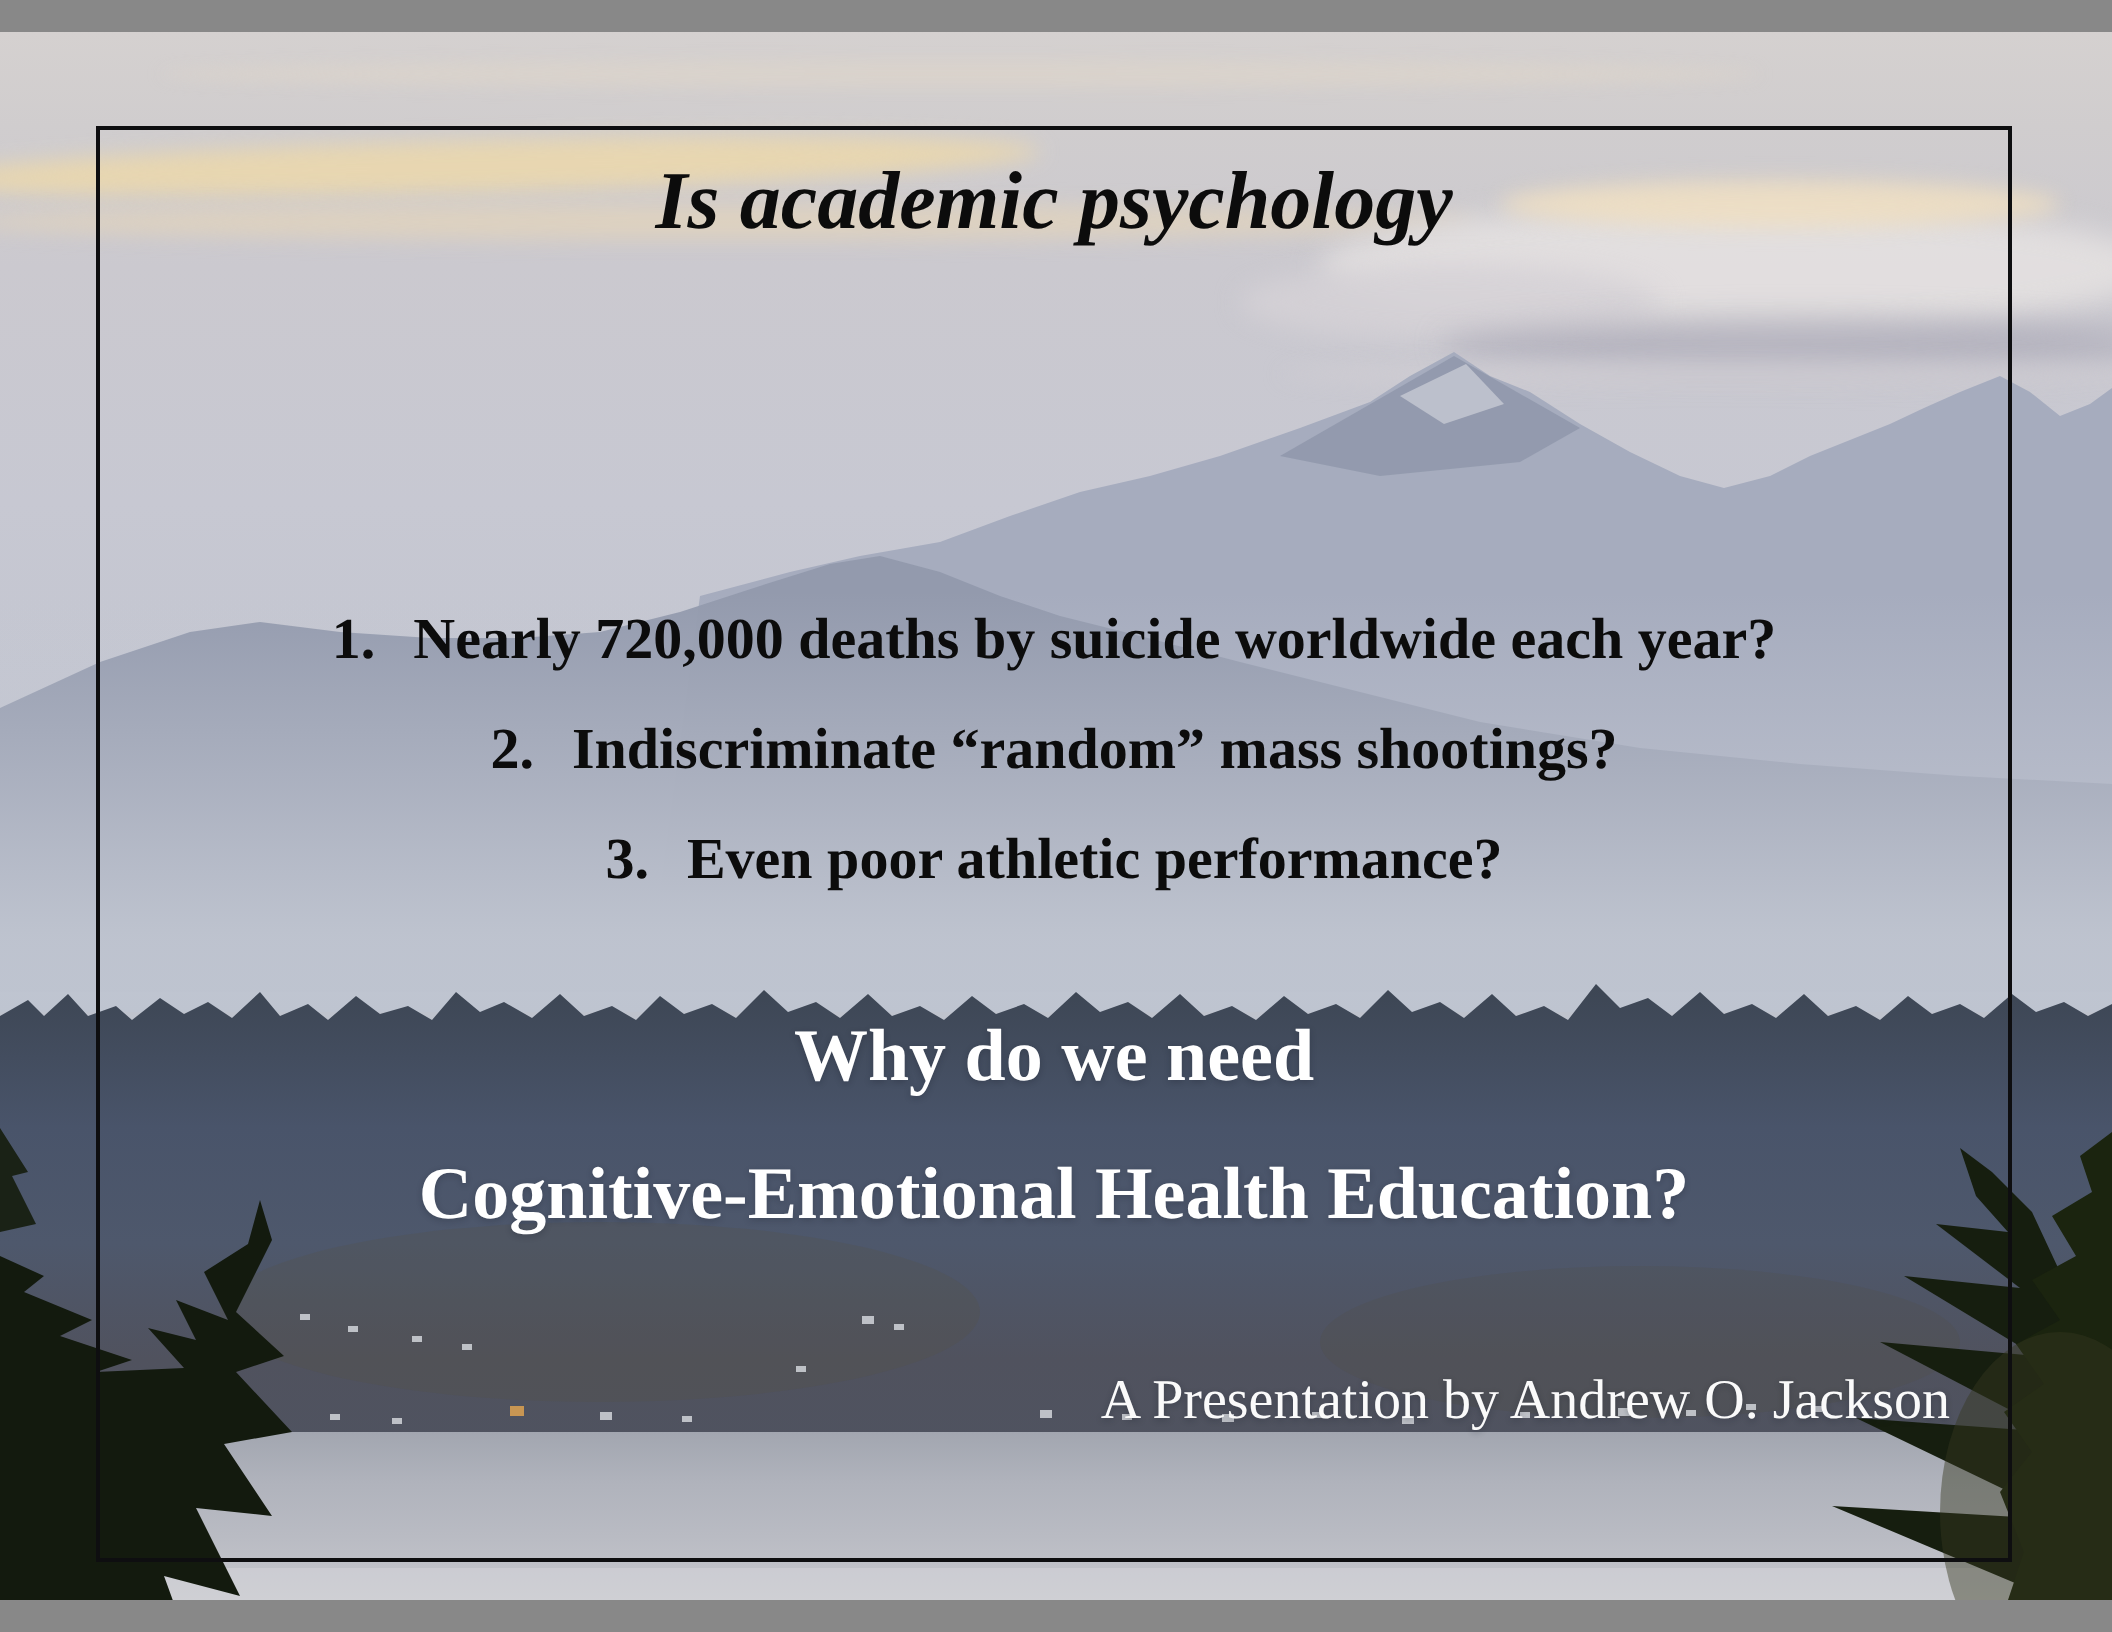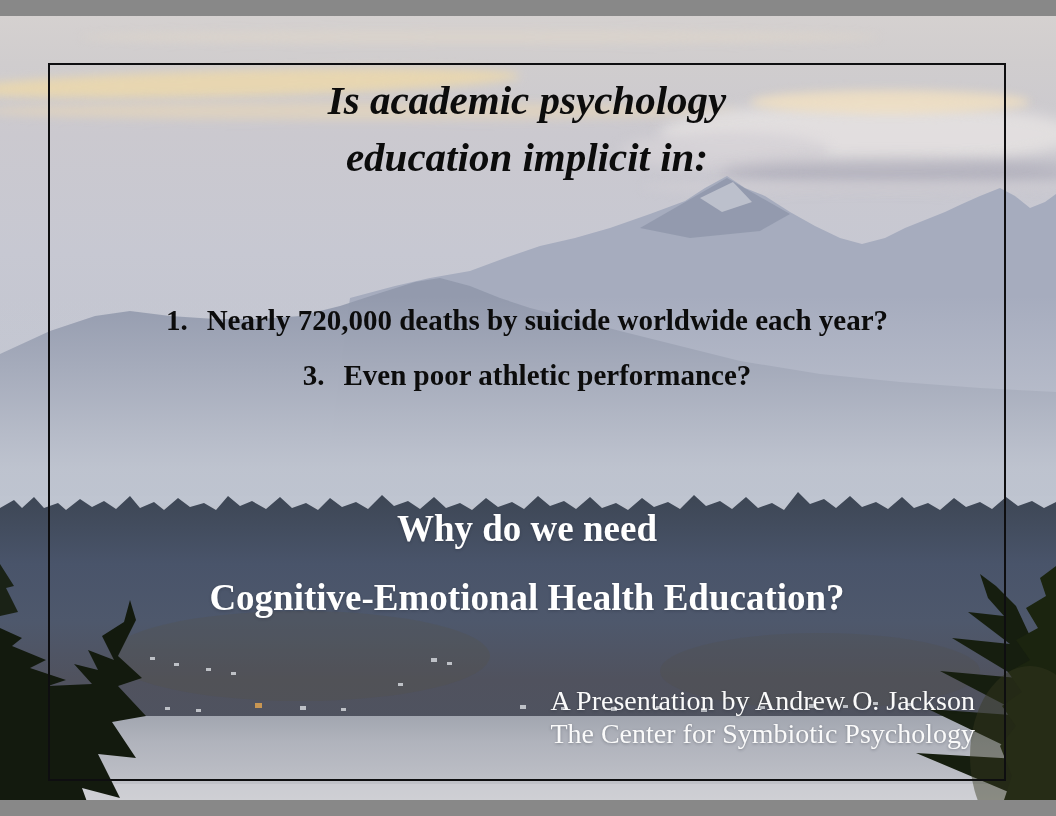--- a/index.html
+++ b/index.html
@@ -146,34 +146,35 @@
          1042,790 904,784 899,816 1050,816 1050,770 1044,720 1038,670 1030,620 1016,590 996,570 Z"></path>
     <path fill="#1b240f" d="M1056,550 L1040,562 1046,580 1026,592 1038,612 1016,624 1030,644 1008,656 1022,676 1002,690 1016,710
          1000,730 1012,760 1002,790 1010,816 1056,816 Z"></path>
     <ellipse cx="1030" cy="740" rx="60" ry="90" fill="#35371f" opacity="0.45"></ellipse>
   </svg>
 
   <div class="frame"></div>
 
   <div class="txt title">
     <div>Is academic psychology</div>
-    <div>education implicit in:</div>
   </div>
 
   <ol class="txt qlist">
     <li>
       <span class="num">1.</span><span>Nearly 720,000 deaths by suicide worldwide each year?</span>
+    </li>
+    <li>
+      <span class="num">2.</span><span>Indiscriminate “random” mass shootings?</span>
     </li>
     <li>
       <span class="num">3.</span><span>Even poor athletic performance?</span>
     </li>
   </ol>
 
   <div class="txt why why1">Why do we need</div>
   <div class="txt why why2">Cognitive-Emotional Health Education?</div>
 
   <div class="byline">
     <div>A Presentation by Andrew O. Jackson</div>
-    <div>The Center for Symbiotic Psychology</div>
   </div>
 
 
 </div>
 
 </body></html>

